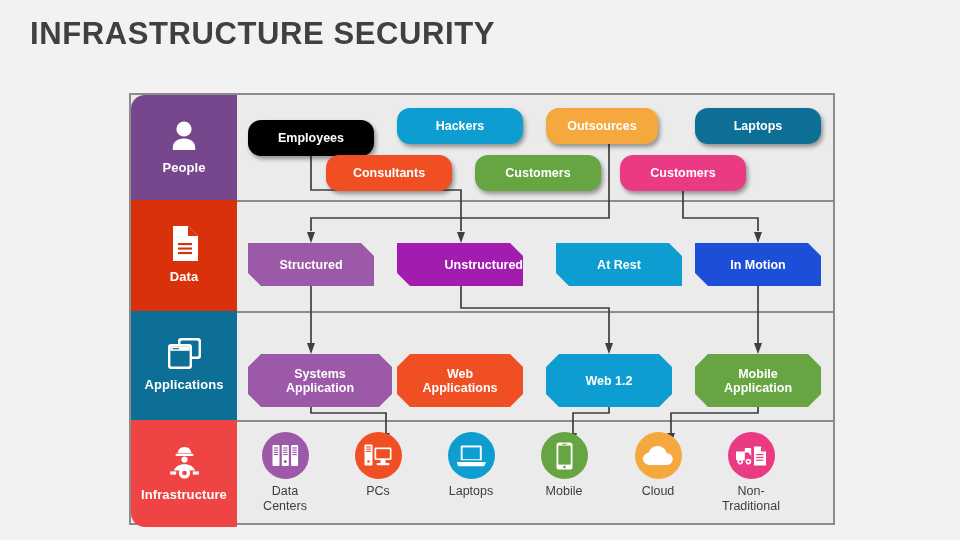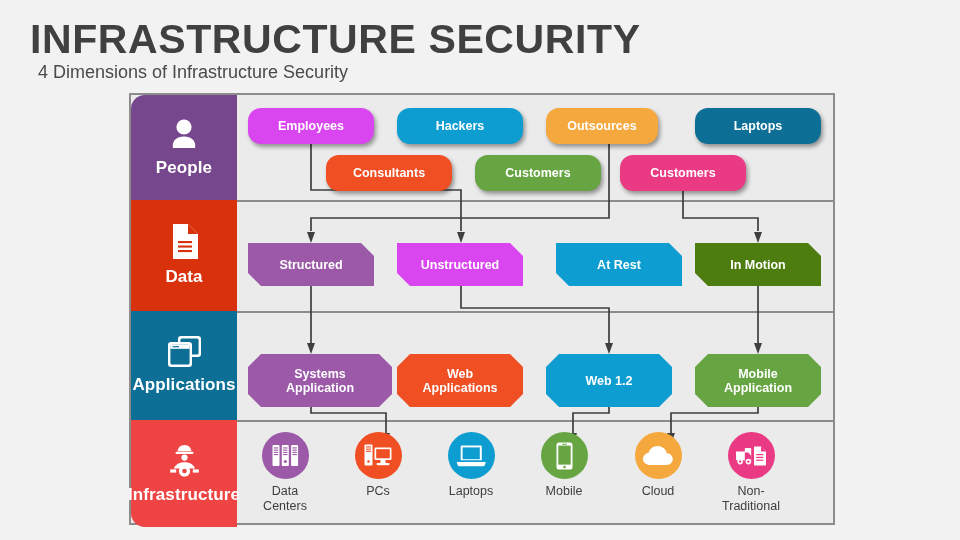--- a/index.html
+++ b/index.html
@@ -7,21 +7,21 @@
     width: 960px; height: 540px;
     background: #f2f2f2;
     font-family: "Liberation Sans", sans-serif;
     overflow: hidden;
   }
   #stage { position: relative; width: 960px; height: 540px; }
 
   
   .title {
     position: absolute; left: 30px; top: 16px;
-    font-size: 41px; font-weight: bold; letter-spacing: 0.6px;
+    font-size: 31px; font-weight: bold; letter-spacing: 0.6px;
     color: #404040; white-space: nowrap;
   }
   .subtitle {
     position: absolute; left: 38px; top: 62px;
     font-size: 18px; color: #4a4a4a; white-space: nowrap;
   }
 
   
   #frame {
     position: absolute; left: 129px; top: 93px;
@@ -35,21 +35,21 @@
   }
 
   
   .labelcol {
     position: absolute; left: 0; width: 106px;
     display: flex; flex-direction: column;
     align-items: center; justify-content: center;
     color: #ffffff;
   }
   .labelcol .lbl-text {
-    font-size: 17px; font-weight: bold; letter-spacing: 0.1px;
+    font-size: 13px; font-weight: bold; letter-spacing: 0.1px;
     text-align: right; line-height: 1.1;
   }
   .labelcol .lbl-icon {
     display: flex; align-items: center; justify-content: center;
     margin-bottom: 9px;
   }
   .labelcol svg { display: block; fill: #ffffff; }
 
   
   .node {
@@ -101,21 +101,20 @@
   }
   #wires path { fill: none; stroke: #3f3f3f; stroke-width: 1.7px; }
   #wires polygon { fill: #3f3f3f; }
 </style>
 </head>
 <body>
 
 <div id="stage">
 
   <div class="title">INFRASTRUCTURE SECURITY</div>
-  <div class="subtitle">4 Dimensions of Infrastructure Security</div>
 
   <div id="frame">
 
     <div class="row-sep" style="top:105px"></div>
     <div class="row-sep" style="top:216px"></div>
     <div class="row-sep" style="top:325px"></div>
 
     <div class="labelcol" style="top:0;height:105px;background:#76478C;border-top-left-radius:14px;">
       <span class="lbl-icon">
         <svg width="30" height="32" viewBox="0 0 30 32">
@@ -191,21 +190,21 @@
       <path d="M180 302 V318 H255 V338"></path>
       <polygon points="255,349 251,338 259,338"></polygon>
 
       <path d="M478 302 V318 H442 V338"></path>
       <polygon points="442,349 438,338 446,338"></polygon>
 
       <path d="M627 302 V318 H540 V338"></path>
       <polygon points="540,349 536,338 544,338"></polygon>
     </svg>
 
-    <div class="node pill" style="left:117px;top:13px;width:126px;height:36px;background:#d946ef;">
+    <div class="node pill" style="left:117px;top:25px;width:126px;height:36px;background:#000000;">
       <span>Employees</span>
       </div>
     <div class="node pill" style="left:266px;top:13px;width:126px;height:36px;background:#0D9DD1;">
       <span>Hackers</span>
       </div>
     <div class="node pill" style="left:415px;top:13px;width:112px;height:36px;background:#F4A83D;">
       <span>Outsources</span>
       </div>
     <div class="node pill" style="left:564px;top:13px;width:126px;height:36px;background:#0D6F96;">
       <span>Laptops</span>
@@ -217,27 +216,27 @@
     <div class="node pill" style="left:344px;top:60px;width:126px;height:36px;background:#67A543;">
       <span>Customers</span>
       </div>
     <div class="node band" style="left:117px;top:148px;width:126px;height:43px;background:#9B59A8;">
       <span>Structured</span>
       </div>
 
     <div class="node pill" style="left:489px;top:60px;width:126px;height:36px;background:#EB3A84;">
       <span>Customers</span>
       </div>
-    <div class="node band" style="left:266px;top:148px;width:126px;height:43px;background:#d946ef;">
+    <div class="node band" style="left:266px;top:148px;width:126px;height:43px;background:#a21caf;justify-content:flex-end;">
       <span>Unstructured</span>
       </div>
     <div class="node band" style="left:415px;top:148px;width:126px;height:43px;background:#0D9DD1;margin-left:10px;">
       <span>At Rest</span>
       </div>
-    <div class="node band" style="left:564px;top:148px;width:126px;height:43px;background:#4d7c0f;">
+    <div class="node band" style="left:564px;top:148px;width:126px;height:43px;background:#1d4ed8;">
       <span>In Motion</span>
       </div>
 
     <div class="node oct" style="left:117px;top:259px;width:144px;height:53px;background:#9B59A8;">
       <span class="ml">Systems<br>Application</span>
       </div>
     <div class="node oct" style="left:266px;top:259px;width:126px;height:53px;background:#F04E23;">
       <span class="ml">Web<br>Applications</span>
       </div>
     <div class="node oct" style="left:415px;top:259px;width:126px;height:53px;background:#0D9DD1;">

